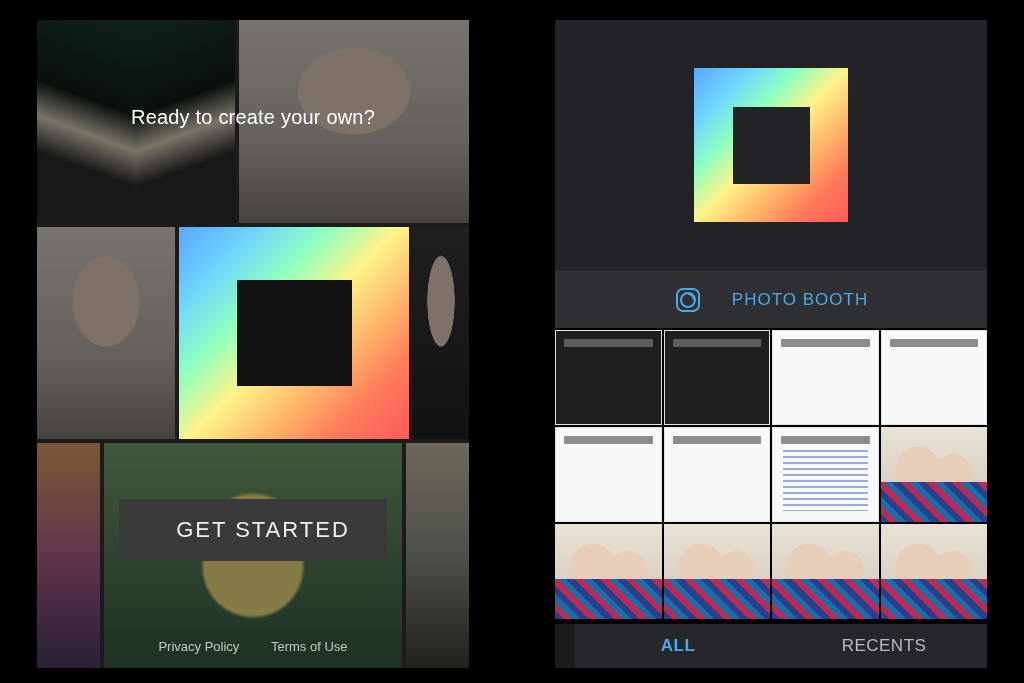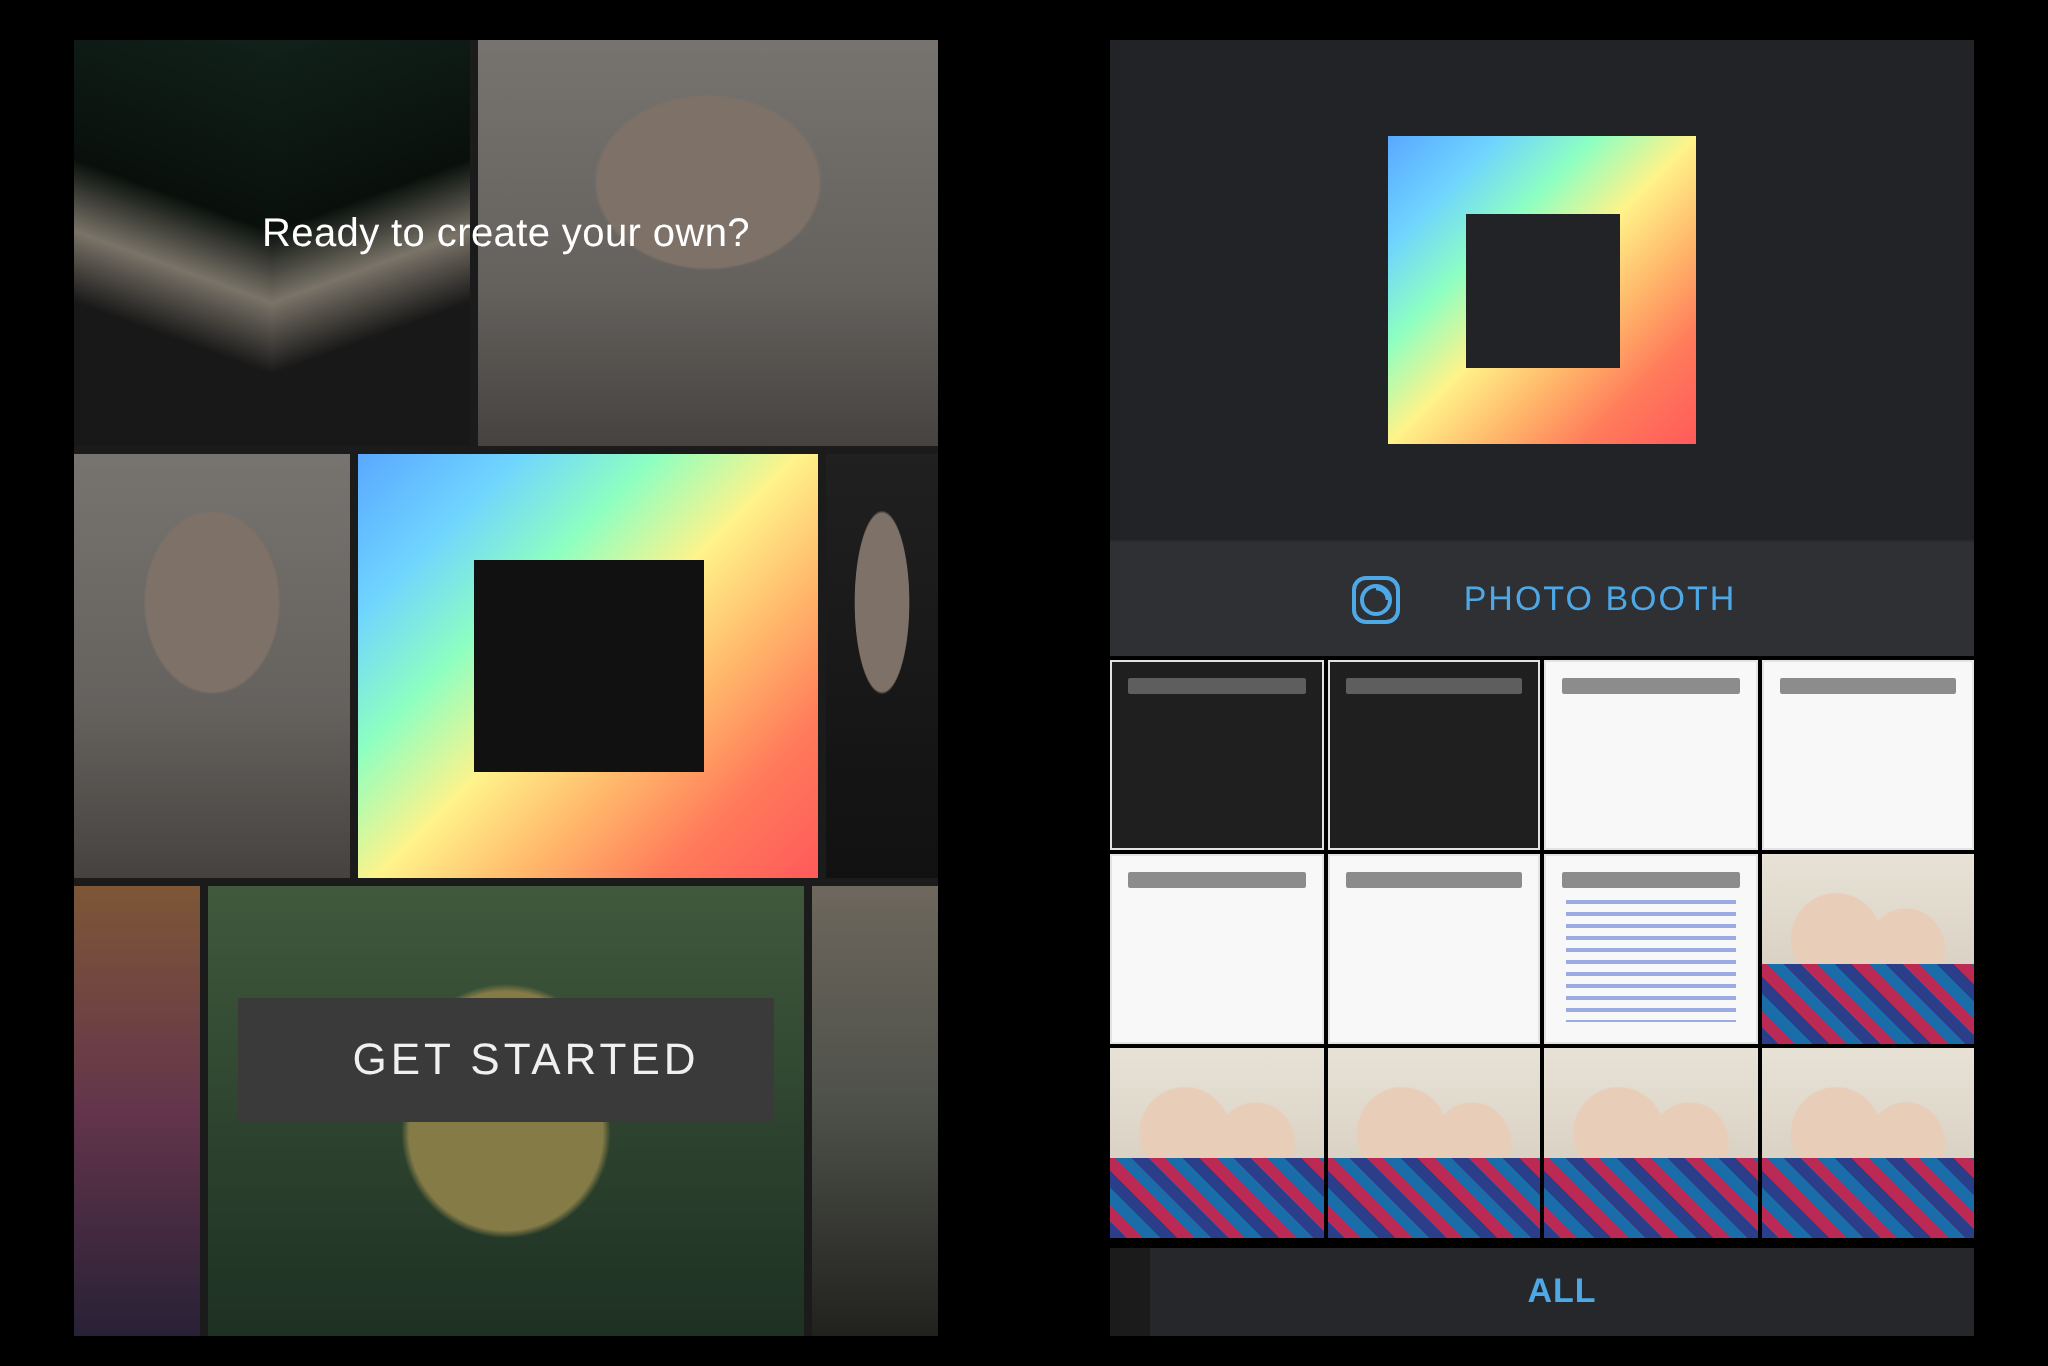--- a/index.html
+++ b/index.html
@@ -303,20 +303,24 @@
         </div>
 
       <div class="logo-tile">
         <div class="rainbow-logo"></div>
       </div>
 
       <div class="headline">Ready to create your own?</div>
 
       <div class="get-started">GET STARTED</div>
 
+      <div class="legal">
+        <span>Privacy Policy</span>
+        <span>Terms of Use</span>
+      </div>
     </div>
   </div>
 
   <div class="phone phone-right">
 
     <div class="preview-pane">
       <div class="rainbow-logo"></div>
     </div>
 
     <div class="pb-bar">
@@ -352,16 +356,17 @@
       <div class="g kids">
           <div class="shirt"></div>
         </div>
       <div class="g kids">
           <div class="shirt"></div>
         </div>
     </div>
 
     <div class="tabbar">
       <div class="tab active">ALL</div>
+      <div class="tab">RECENTS</div>
     </div>
 
   </div>
 </div>
 
 </body></html>

